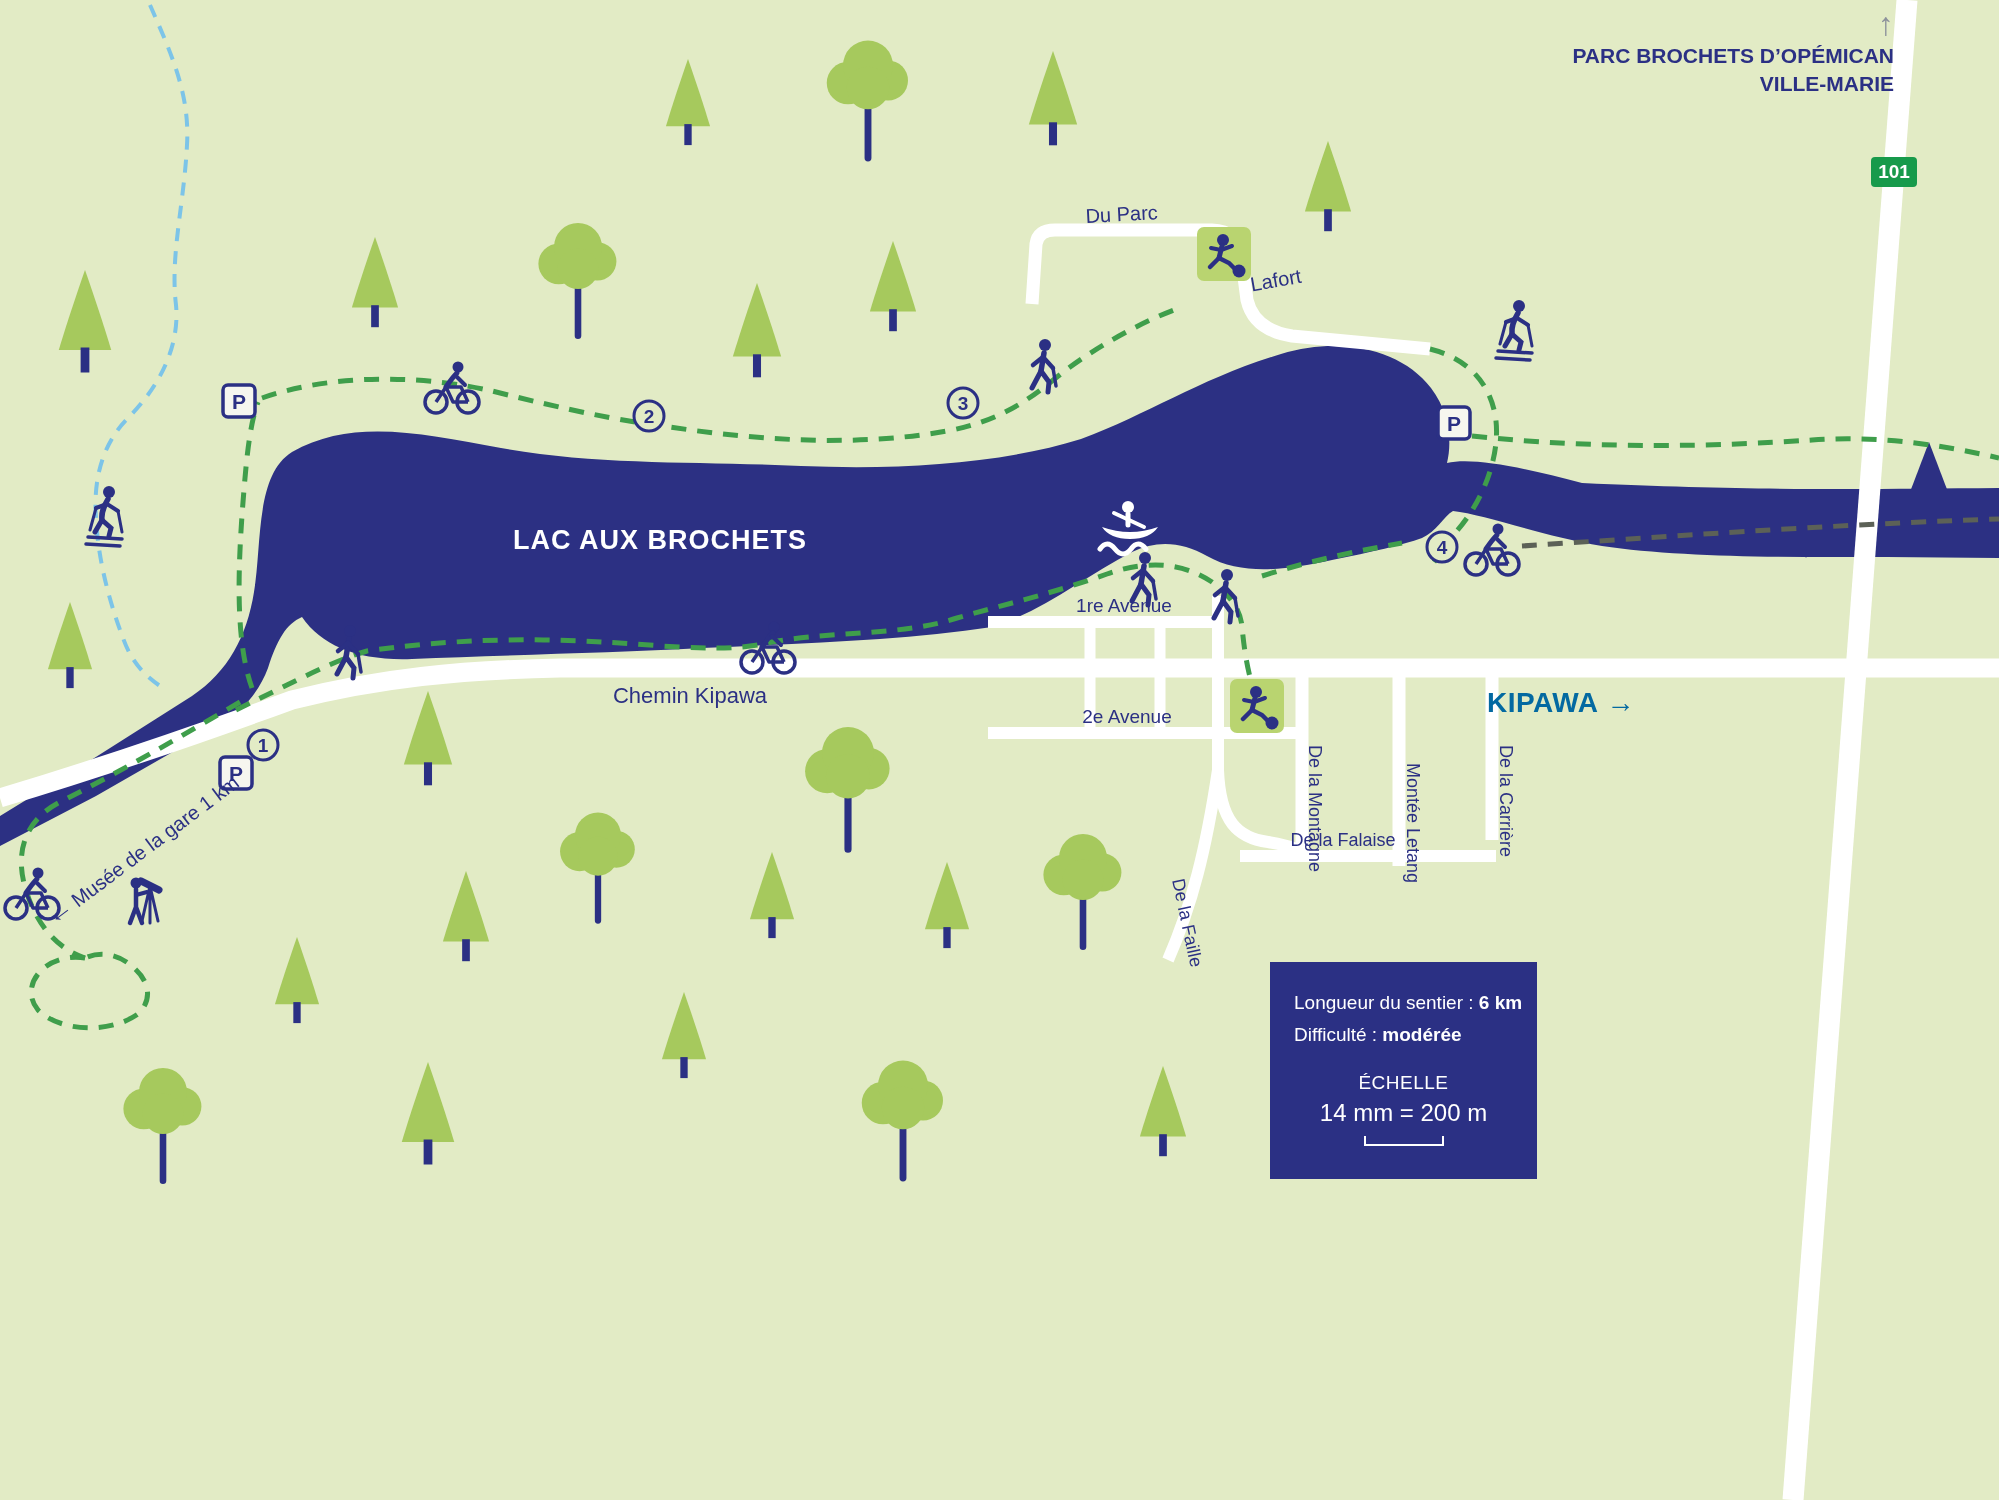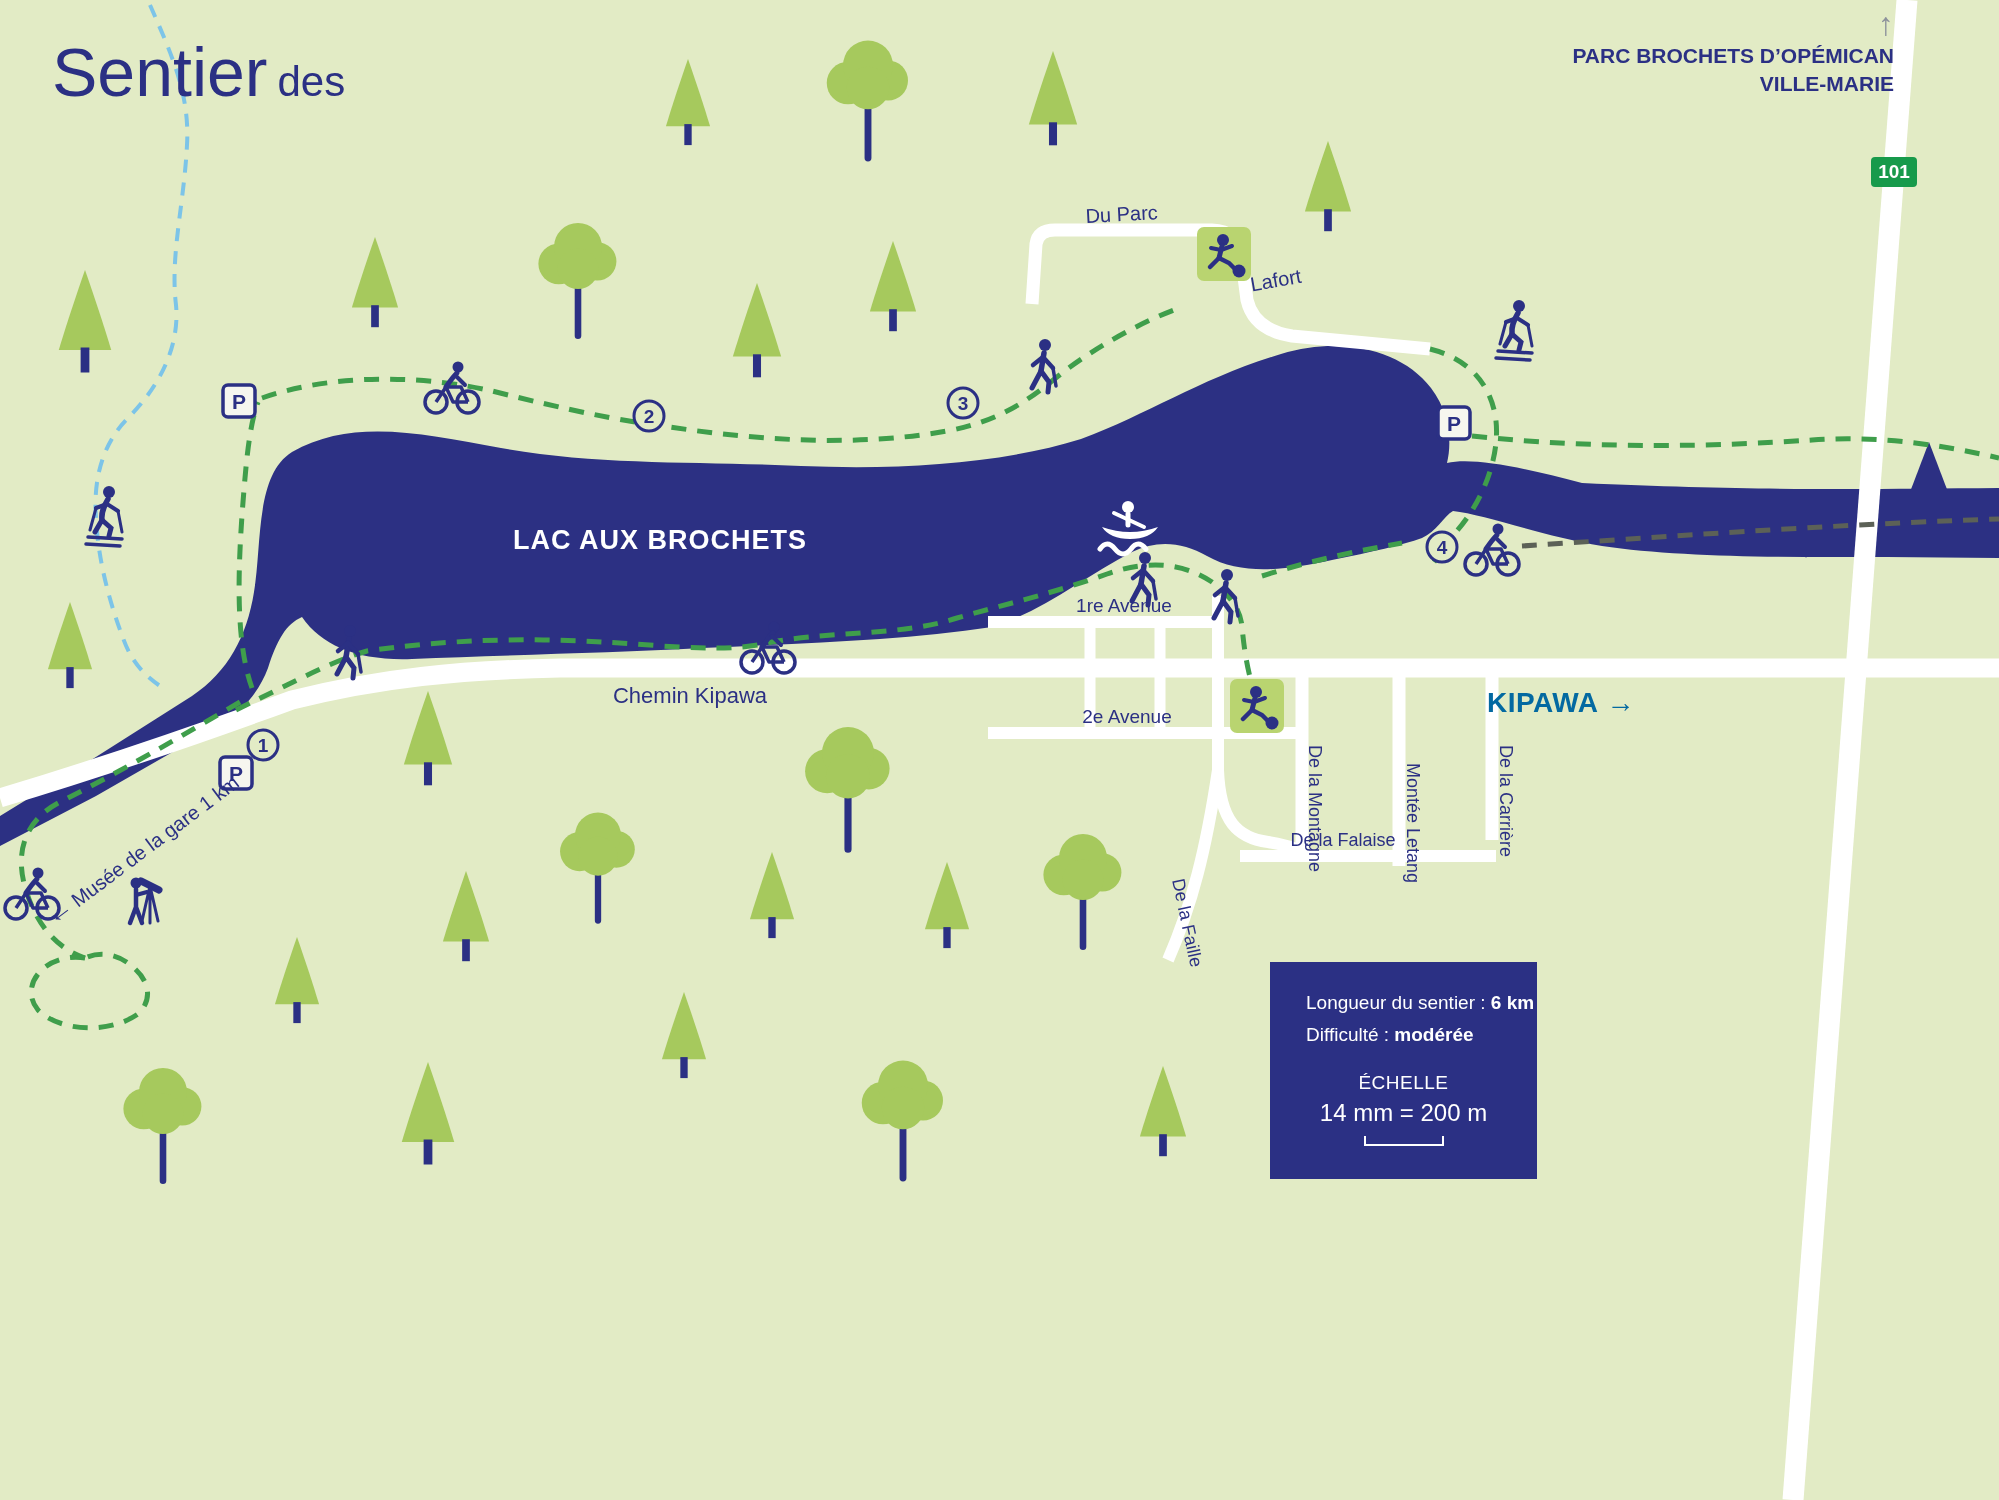--- a/index.html
+++ b/index.html
@@ -29,21 +29,21 @@
   .title .w2{font-size:42px;font-weight:400;margin-left:10px}
   .title .l2{font-size:57px;font-weight:700;letter-spacing:.5px;margin-top:8px}
 
   .dest{position:absolute;top:8px;right:105px;text-align:right;color:#2b3084;font-size:21px;font-weight:700;line-height:1.35}
   .dest-arrow{font-size:32px;color:#8d929b;font-weight:400;line-height:1;margin-bottom:2px}
 
   .kipawa{position:absolute;left:1487px;top:687px;color:#0369a1;font-size:28px;font-weight:700;letter-spacing:.5px;white-space:nowrap}
   .kipawa .arr{margin-left:8px}
 
   .legend{position:absolute;left:1270px;top:962px;width:267px;height:217px;background:#2b3084;color:#ffffff;
-          padding:30px 36px 0;box-sizing:border-box;font-size:19px}
+          padding:30px 24px 0;box-sizing:border-box;font-size:19px}
   .legend p{margin:0 0 10px;white-space:nowrap}
   .legend b{font-weight:700}
   .echelle{text-align:center;margin-top:26px}
   .echelle-title{font-weight:400;font-size:19px;letter-spacing:.5px}
   .echelle-value{font-size:24px;margin-top:5px}
   .scalebar{width:76px;height:8px;border-left:2px solid #fff;border-right:2px solid #fff;border-bottom:2px solid #fff;margin:9px auto 0}
 </style>
 </head>
 <body>
 
@@ -240,23 +240,20 @@
   <text class="t-street-sm" transform="translate(1309,745) rotate(90)">De la Montagne</text>
   <text class="t-street-sm" transform="translate(1407,763) rotate(90)">Montée Letang</text>
   <text class="t-street-sm" transform="translate(1500,745) rotate(90)">De la Carrière</text>
   <text class="t-street-sm" text-anchor="middle" x="1343" y="846">De la Falaise</text>
   <text class="t-street-sm" transform="translate(1172,880) rotate(78)">De la Faille</text>
   <text class="t-musee" transform="translate(78,908) rotate(-37)">Musée de la gare 1 km</text>
   <text class="t-musee-arrow" transform="translate(54,926) rotate(-37)">←</text>
 </svg>
 
 <div class="title">
-  <div class="l1">
-    <span class="w1">Sentier</span><span class="w2">des</span>
-  </div>
 </div>
 
 <div class="dest">
   <div class="dest-arrow">↑</div>
   <div>PARC BROCHETS D’OPÉMICAN</div>
   <div>VILLE-MARIE</div>
 </div>
 
 <div class="kipawa">
   <span>KIPAWA</span><span class="arr">→</span>

